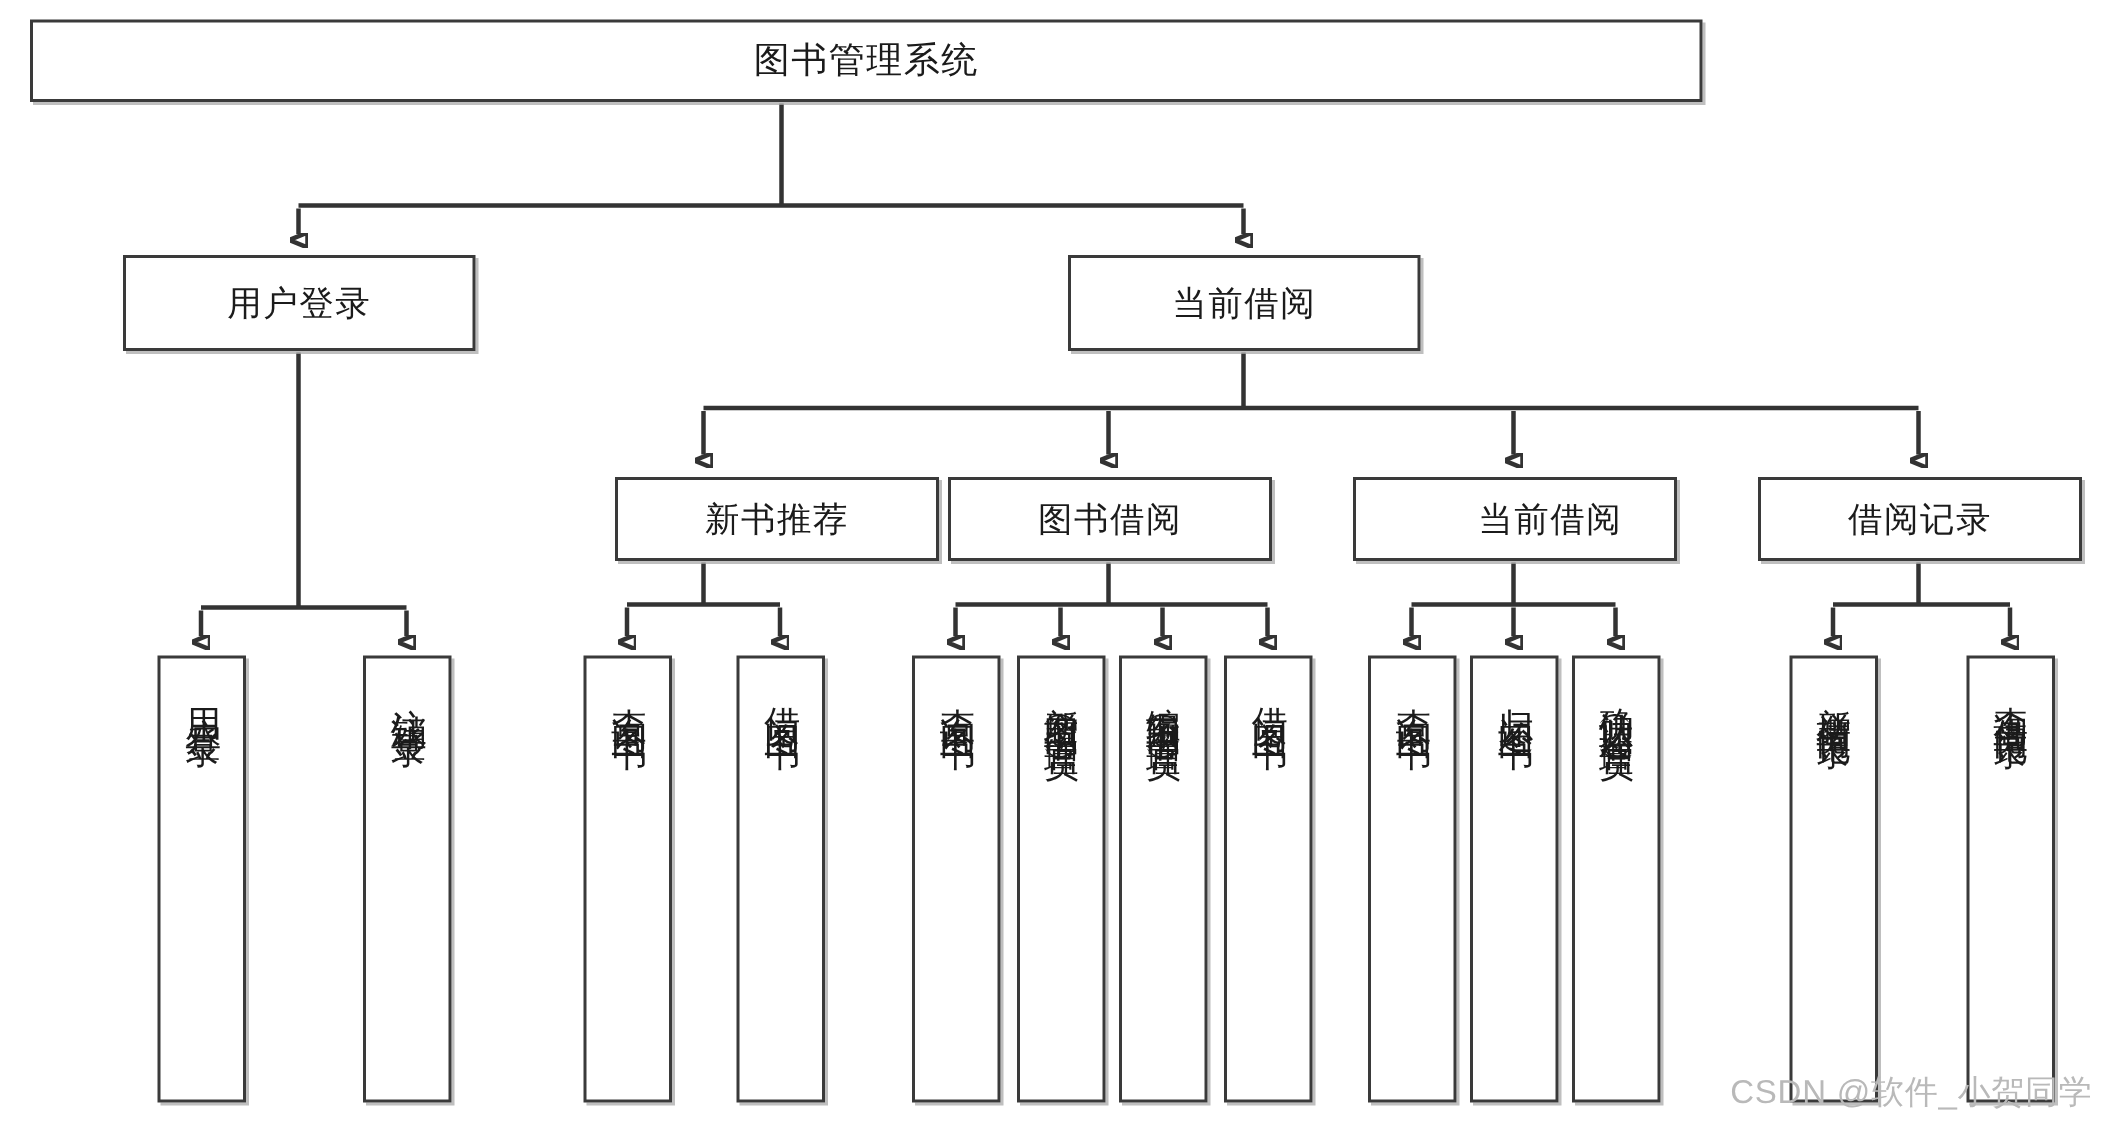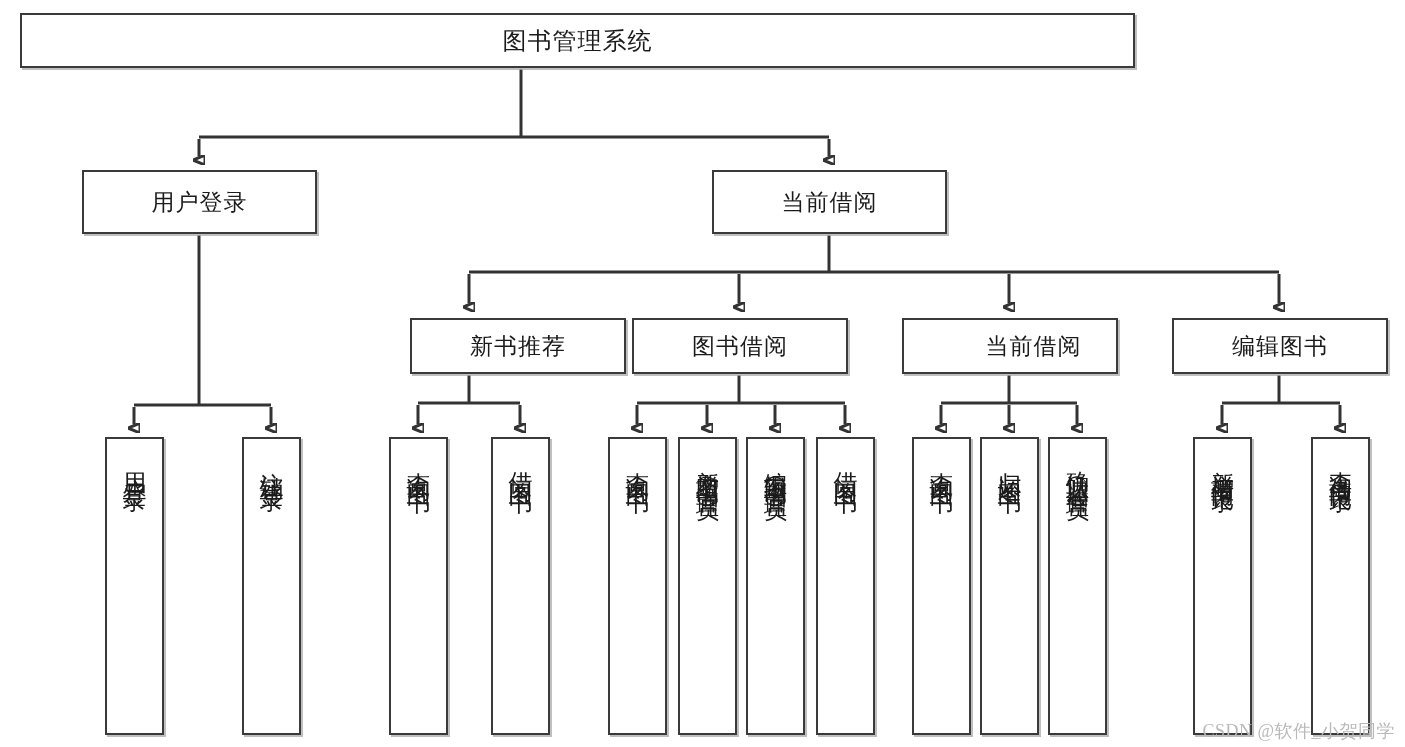--- a/index.html
+++ b/index.html
@@ -43,25 +43,24 @@
     letter-spacing:6px;
     line-height:1;
   }
   .v-node.tall .label{ font-size:23px; letter-spacing:4px; }
   svg.links{position:absolute;left:0;top:0;width:1405px;height:747px;pointer-events:none;}
   svg.links line, svg.links path{ stroke:#333333; stroke-width:3; fill:none; }
   .watermark{
     position:absolute;
     right:10px;
     bottom:4px;
-    font-size:18px;
+    font-size:22px;
     color:#b9b9b9;
     white-space:nowrap;
     letter-spacing:0.5px;
-    font-family:Liberation Serif, serif;
   }
 </style>
 </head>
 <body>
 
 <div id="canvas">
 
   <svg class="links" viewBox="0 0 1405 747">
     <defs>
       <marker id="arrow" markerWidth="10" markerHeight="12" refX="1" refY="6" orient="auto" markerUnits="userSpaceOnUse">
@@ -124,21 +123,21 @@
   <div class="node h-node shadowed" style="left:362px;top:318px;width:216px;height:56px;margin-left:48px;">
     <span class="label">新书推荐</span>
   </div>
   <div class="node h-node shadowed" style="left:632px;top:318px;width:216px;height:56px;">
     <span class="label">图书借阅</span>
   </div>
   <div class="node h-node shadowed" style="left:902px;top:318px;width:216px;height:56px;padding-left:47px;">
     <span class="label">当前借阅</span>
   </div>
   <div class="node h-node shadowed" style="left:1172px;top:318px;width:216px;height:56px;">
-    <span class="label">编辑图书</span>
+    <span class="label">借阅记录</span>
   </div>
 
   <div class="node v-node shadowed" style="left:105px;top:437px;width:59px;height:298px;">
     <span class="label">用户登录</span>
   </div>
   <div class="node v-node shadowed" style="left:242px;top:437px;width:59px;height:298px;">
     <span class="label">注销登录</span>
   </div>
 
   <div class="node v-node shadowed" style="left:389px;top:437px;width:59px;height:298px;">

